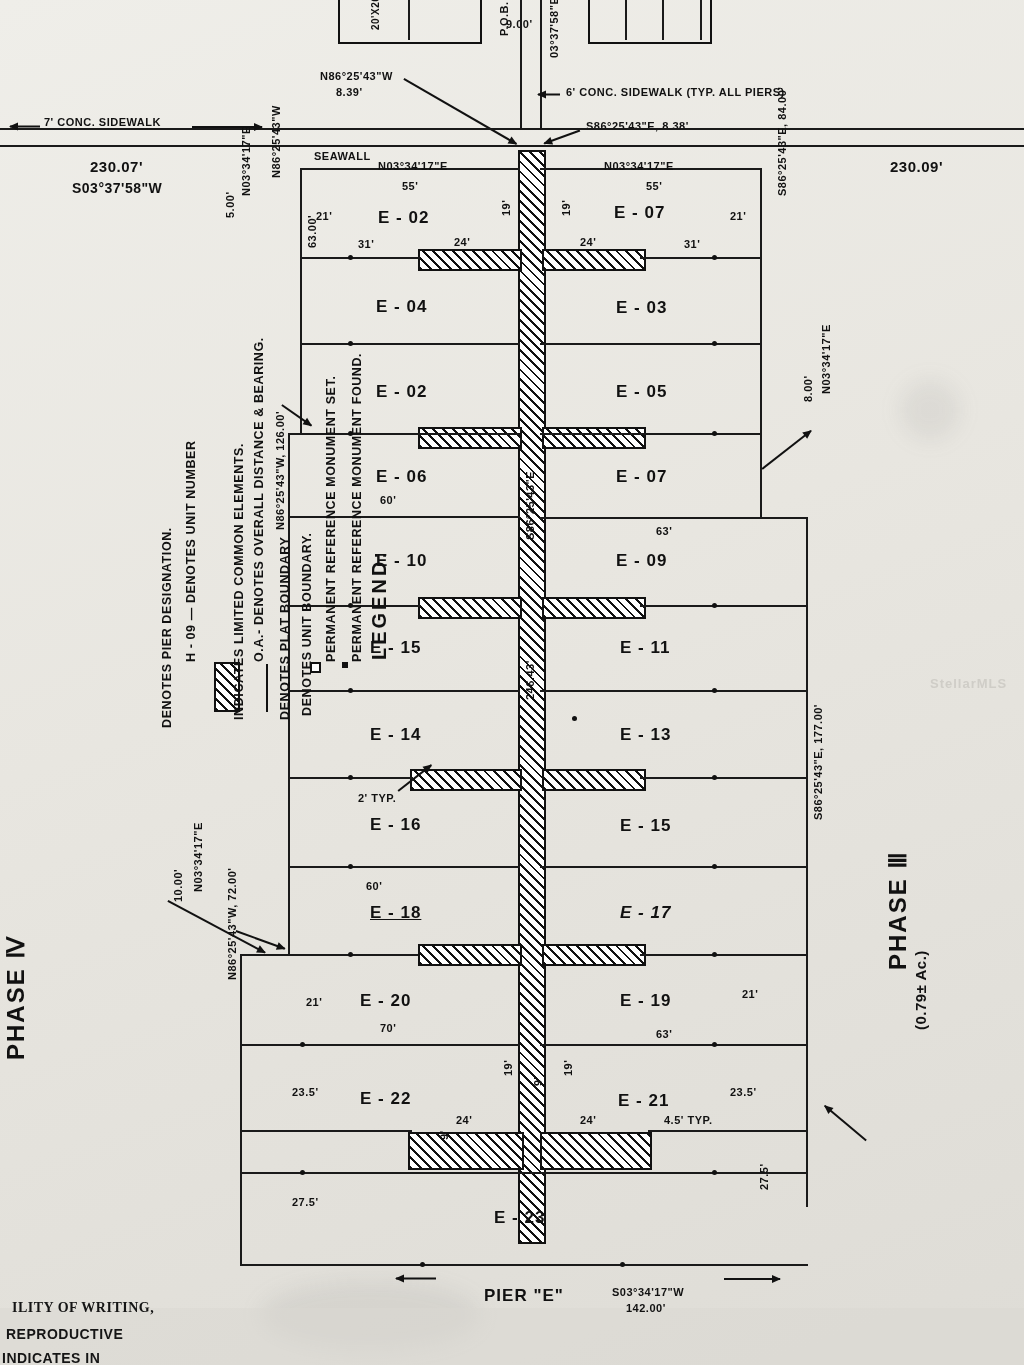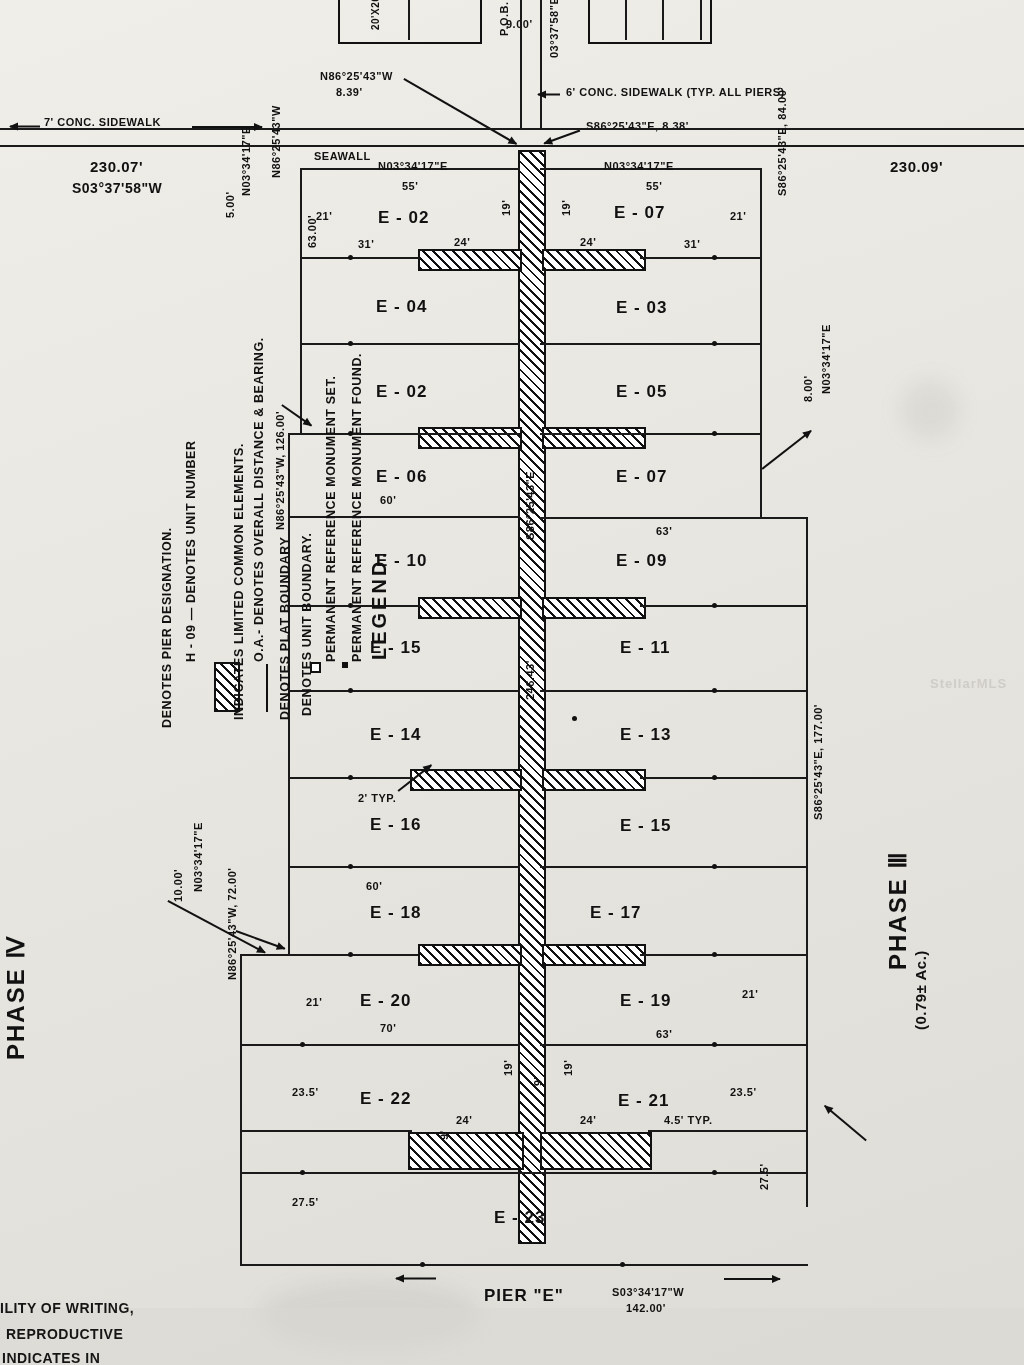--- a/index.html
+++ b/index.html
@@ -165,22 +165,22 @@
 
   <div class="lbl unit" style="left:370px;top:638px;">E - 15</div>
   <div class="lbl unit" style="left:620px;top:638px;">E - 11</div>
 
   <div class="lbl unit" style="left:370px;top:725px;">E - 14</div>
   <div class="lbl unit" style="left:620px;top:725px;">E - 13</div>
 
   <div class="lbl unit" style="left:370px;top:815px;">E - 16</div>
   <div class="lbl unit" style="left:620px;top:816px;">E - 15</div>
 
-  <div class="lbl unit" style="left:370px;top:903px;">E - 18</div>
-  <div class="lbl unit" style="left:590px;top:903px;">E - 17</div>
+  <div class="lbl unit" style="left:370px;top:903px;text-decoration:underline;">E - 18</div>
+  <div class="lbl unit" style="left:620px;top:903px;font-style:italic;">E - 17</div>
 
   <div class="lbl unit" style="left:360px;top:991px;">E - 20</div>
   <div class="lbl unit" style="left:620px;top:991px;">E - 19</div>
 
   <div class="lbl unit" style="left:360px;top:1089px;">E - 22</div>
   <div class="lbl unit" style="left:618px;top:1091px;">E - 21</div>
 
   <div class="lbl unit" style="left:494px;top:1208px;">E - 23</div>
 
   <div class="dot" style="left:348px;top:255px;"></div>
@@ -306,19 +306,19 @@
 
     <div class="hatch" style="left:86px;top:332px;width:22px;height:46px;"></div>
     <div class="lbl legend-item rot90" style="left:104px;top:390px;position:absolute;">INDICATES LIMITED COMMON ELEMENTS.</div>
 
     <div class="lbl legend-item rot90" style="left:56px;top:332px;position:absolute;">H - 09 —  DENOTES UNIT NUMBER</div>
     <div class="lbl legend-item rot90" style="left:32px;top:398px;position:absolute;">DENOTES PIER DESIGNATION.</div>
   </div>
 
   <div class="arrowline" style="left:236px;top:930px;width:52px;transform:rotate(20deg);"></div>
 
-  <div class="footer" style="left:0;top:1300px;">ILITY OF WRITING,</div>
+  <div class="footer" style="left:12px;top:1300px;font-family:Liberation Serif, serif;">ILITY OF WRITING,</div>
   <div class="footer" style="left:6px;top:1326px;">REPRODUCTIVE</div>
   <div class="footer" style="left:2px;top:1350px;">INDICATES IN</div>
 
   <div class="watermark" style="left:930px;top:676px;">StellarMLS</div>
 
 </div>
 
 </body></html>

